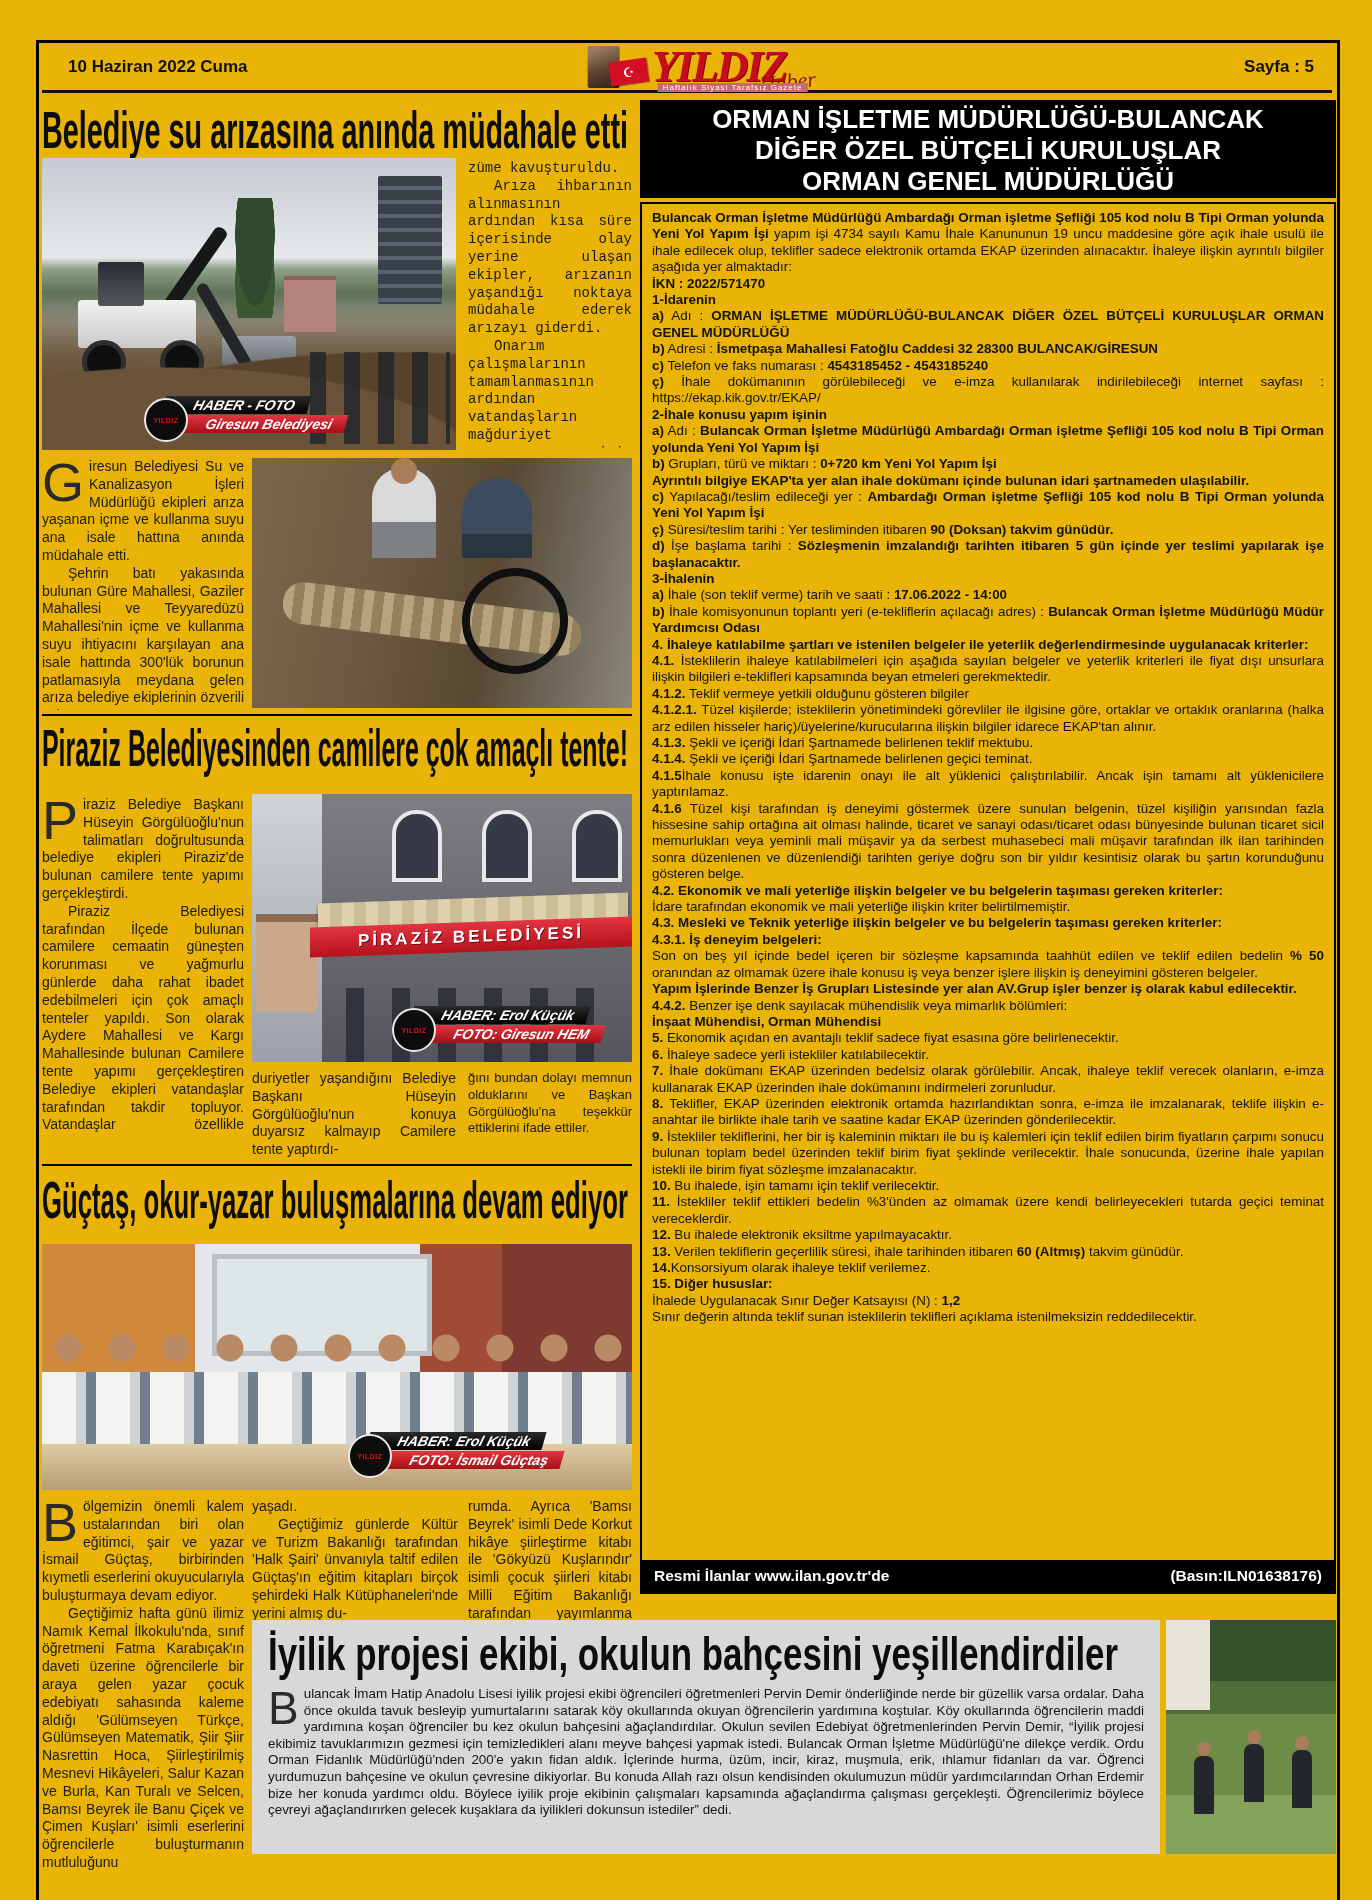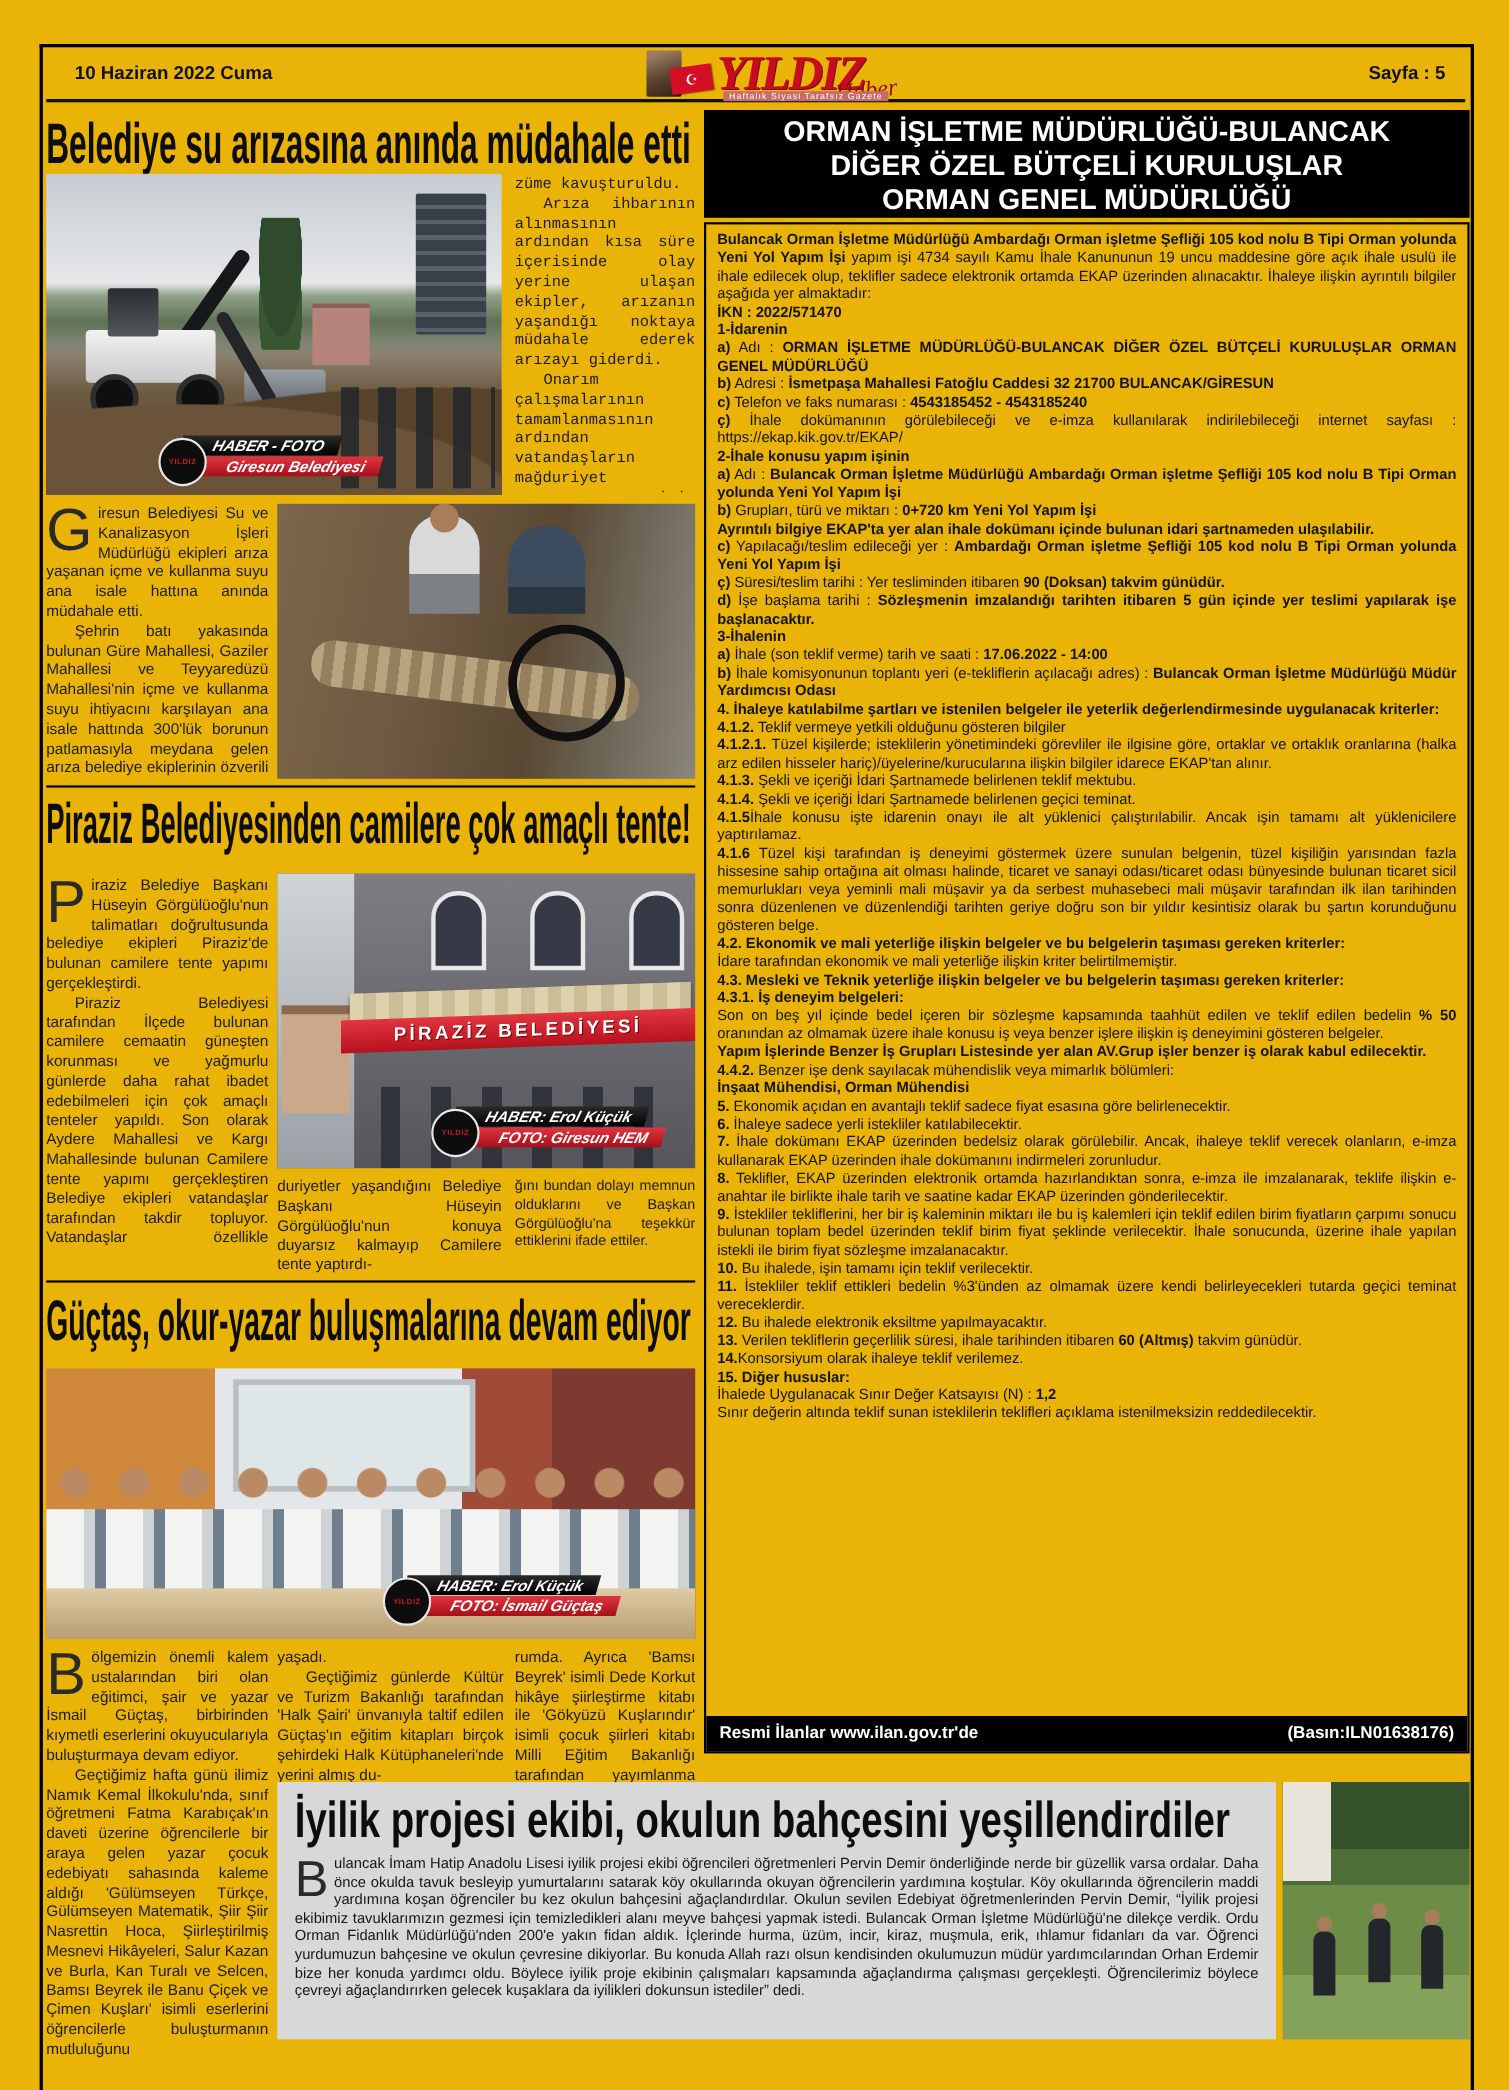--- a/index.html
+++ b/index.html
@@ -261,34 +261,35 @@
 
   <div class="tender-body">
     <div class="tender-footer">
       <span>Resmi İlanlar www.ilan.gov.tr'de</span>
       <span>(Basın:ILN01638176)</span>
     </div>
   <div class="para first"><span class="bold">Bulancak Orman İşletme Müdürlüğü Ambardağı Orman işletme Şefliği 105 kod nolu B Tipi Orman yolunda Yeni Yol Yapım İşi</span><span> yapım işi 4734 sayılı Kamu İhale Kanununun 19 uncu maddesine göre açık ihale usulü ile ihale edilecek olup, teklifler sadece elektronik ortamda EKAP üzerinden alınacaktır.  İhaleye ilişkin ayrıntılı bilgiler aşağıda yer almaktadır:</span></div>
       <div class="para"><span class="bold">İKN : 2022/571470</span></div>
       <div class="para"><span class="bold">1-İdarenin</span></div>
       <div class="para"><span class="bold">a)</span><span> Adı : </span><span class="bold">ORMAN İŞLETME MÜDÜRLÜĞÜ-BULANCAK DİĞER ÖZEL BÜTÇELİ KURULUŞLAR ORMAN GENEL MÜDÜRLÜĞÜ</span></div>
-      <div class="para"><span class="bold">b)</span><span> Adresi : </span><span class="bold">İsmetpaşa Mahallesi Fatoğlu Caddesi 32 21700 BULANCAK/GİRESUN</span></div>
+      <div class="para"><span class="bold">b)</span><span> Adresi : </span><span class="bold">İsmetpaşa Mahallesi Fatoğlu Caddesi 32 28300 BULANCAK/GİRESUN</span></div>
       <div class="para"><span class="bold">c)</span><span> Telefon ve faks numarası : </span><span class="bold">4543185452 - 4543185240</span></div>
       <div class="para"><span class="bold">ç)</span><span> İhale dokümanının görülebileceği ve e-imza kullanılarak indirilebileceği internet sayfası : https://ekap.kik.gov.tr/EKAP/</span></div>
       <div class="para"><span class="bold">2-İhale konusu yapım işinin</span></div>
       <div class="para"><span class="bold">a)</span><span> Adı : </span><span class="bold">Bulancak Orman İşletme Müdürlüğü Ambardağı Orman işletme Şefliği 105 kod nolu B Tipi Orman yolunda Yeni Yol Yapım İşi</span></div>
       <div class="para"><span class="bold">b)</span><span> Grupları, türü ve miktarı : </span><span class="bold">0+720 km Yeni Yol Yapım İşi</span></div>
       <div class="para"><span class="bold">Ayrıntılı bilgiye EKAP'ta yer alan ihale dokümanı içinde bulunan idari şartnameden ulaşılabilir.</span></div>
       <div class="para"><span class="bold">c)</span><span> Yapılacağı/teslim edileceği yer : </span><span class="bold">Ambardağı Orman işletme Şefliği 105 kod nolu B Tipi Orman yolunda Yeni Yol Yapım İşi</span></div>
       <div class="para"><span class="bold">ç)</span><span> Süresi/teslim tarihi : Yer tesliminden itibaren </span><span class="bold">90 (Doksan) takvim günüdür.</span></div>
       <div class="para"><span class="bold">d)</span><span> İşe başlama tarihi : </span><span class="bold">Sözleşmenin imzalandığı tarihten itibaren 5 gün içinde yer teslimi yapılarak işe başlanacaktır.</span></div>
       <div class="para"><span class="bold">3-İhalenin</span></div>
       <div class="para"><span class="bold">a)</span><span> İhale (son teklif verme) tarih ve saati : </span><span class="bold">17.06.2022 - 14:00</span></div>
       <div class="para"><span class="bold">b)</span><span> İhale komisyonunun toplantı yeri (e-tekliflerin açılacağı adres) : </span><span class="bold">Bulancak Orman İşletme Müdürlüğü Müdür Yardımcısı Odası</span></div>
       <div class="para"><span class="bold">4. İhaleye katılabilme şartları ve istenilen belgeler ile yeterlik değerlendirmesinde uygulanacak kriterler:</span></div>
+      <div class="para"><span class="bold">4.1.</span><span> İsteklilerin ihaleye katılabilmeleri için aşağıda sayılan belgeler ve yeterlik kriterleri ile fiyat dışı unsurlara ilişkin bilgileri e-teklifleri kapsamında beyan etmeleri gerekmektedir.</span></div>
       <div class="para"><span class="bold">4.1.2.</span><span> Teklif vermeye yetkili olduğunu gösteren bilgiler</span></div>
       <div class="para"><span class="bold">4.1.2.1.</span><span> Tüzel kişilerde; isteklilerin yönetimindeki görevliler ile ilgisine göre, ortaklar ve ortaklık oranlarına (halka arz edilen hisseler hariç)/üyelerine/kurucularına ilişkin bilgiler idarece EKAP'tan alınır.</span></div>
       <div class="para"><span class="bold">4.1.3.</span><span> Şekli ve içeriği İdari Şartnamede belirlenen teklif mektubu.</span></div>
       <div class="para"><span class="bold">4.1.4.</span><span> Şekli ve içeriği İdari Şartnamede belirlenen geçici teminat.</span></div>
       <div class="para"><span class="bold">4.1.5</span><span>İhale konusu işte idarenin onayı ile alt yüklenici çalıştırılabilir. Ancak işin tamamı alt yüklenicilere yaptırılamaz.</span></div>
       <div class="para"><span class="bold">4.1.6</span><span> Tüzel kişi tarafından iş deneyimi göstermek üzere sunulan belgenin, tüzel kişiliğin yarısından fazla hissesine sahip ortağına ait olması halinde, ticaret ve sanayi odası/ticaret odası bünyesinde bulunan ticaret sicil memurlukları veya yeminli mali müşavir ya da serbest muhasebeci mali müşavir tarafından ilk ilan tarihinden sonra düzenlenen ve düzenlendiği tarihten geriye doğru son bir yıldır kesintisiz olarak bu şartın korunduğunu gösteren belge.</span></div>
       <div class="para"><span class="bold">4.2. Ekonomik ve mali yeterliğe ilişkin belgeler ve bu belgelerin taşıması gereken kriterler:</span></div>
       <div class="para"><span>İdare tarafından ekonomik ve mali yeterliğe ilişkin kriter belirtilmemiştir.</span></div>
       <div class="para"><span class="bold">4.3. Mesleki ve Teknik yeterliğe ilişkin belgeler ve bu belgelerin taşıması gereken kriterler:</span></div>
       <div class="para"><span class="bold">4.3.1. İş deneyim belgeleri:</span></div>

